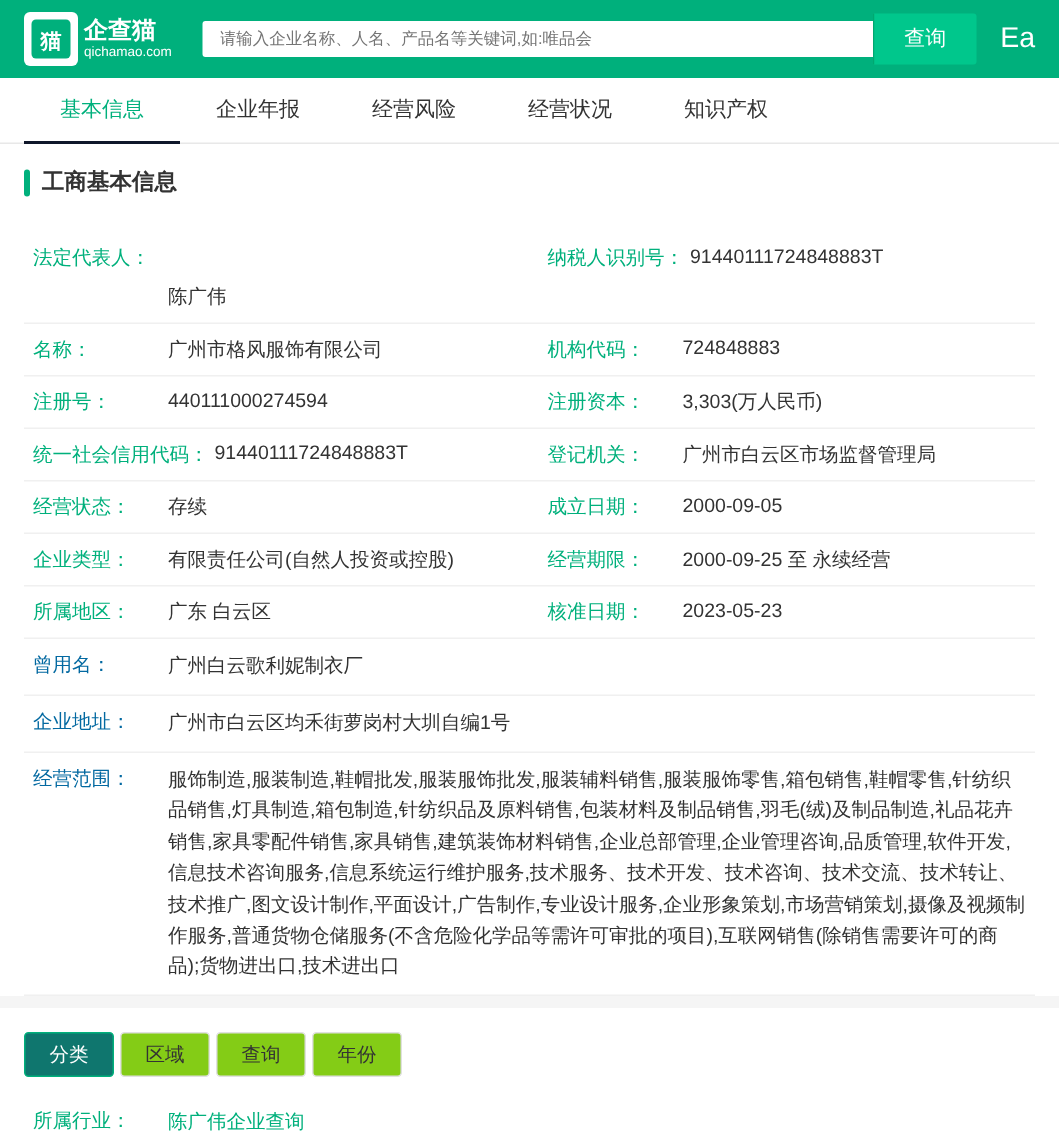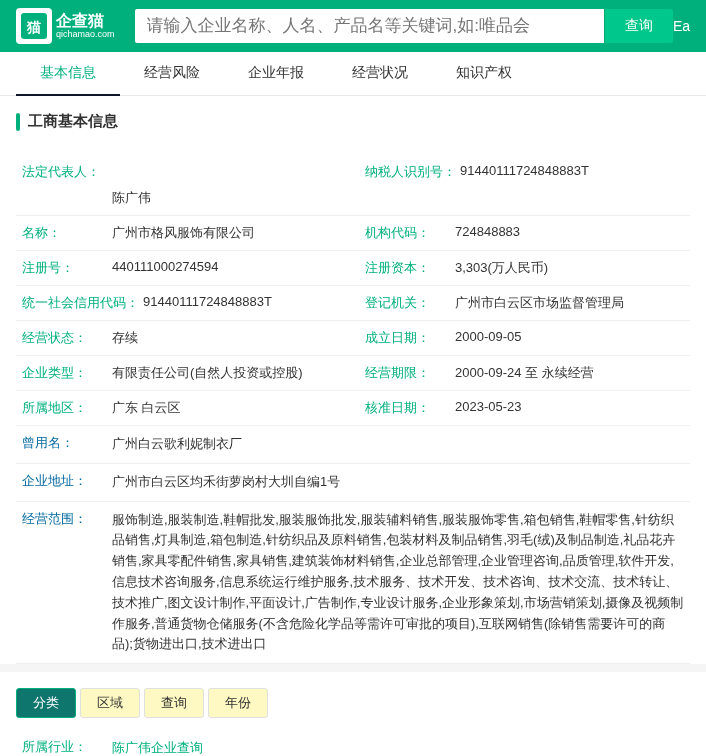--- a/index.html
+++ b/index.html
@@ -35,42 +35,43 @@
     }
     .logo-text-main { font-size: 16px; font-weight: bold; }
     .logo-text-sub { font-size: 9px; }
     .search-bar {
       flex: 1;
       display: flex;
       align-items: center;
     }
     .search-input {
       flex: 1;
-      height: 34px;
+      height: 24px;
       border: none;
       padding: 0 12px;
-      font-size: 17px;
+      font-size: 11px;
       color: #999;
       outline: none;
       border-radius: 2px 0 0 2px;
     }
     .search-button {
       height: 34px;
       background: #00c78c;
       border: none;
       color: #fff;
       padding: 0 20px;
       font-size: 14px;
       cursor: pointer;
       border-radius: 0 2px 2px 0;
       border-left: 1px solid #00a870;
     }
     .header-right {
+      margin-left: 16px;
       color: #fff;
-      font-size: 14px;
+      font-size: 19px;
     }
 
     
     .nav-tabs {
       background: #fff;
       display: flex;
       border-bottom: 1px solid #e8e8e8;
       padding: 0 16px;
     }
     .nav-tab {
@@ -165,21 +166,21 @@
       gap: 4px;
       margin: 16px 0 12px 0;
       flex-wrap: wrap;
     }
     .sub-tab {
       padding: 5px 16px;
       border-radius: 3px;
       cursor: pointer;
       font-size: 13px;
       border: 1px solid #e0e0e0;
-      background: #fef9c3;
+      background: #84cc16;
       color: #333;
     }
     .sub-tab.active {
       background: #0f766e;
       color: #fff;
       border-color: #00b07c;
     }
 
     
     .tag-row {
@@ -221,22 +222,22 @@
   </div>
   <div class="search-bar">
     <input class="search-input" type="text" placeholder="请输入企业名称、人名、产品名等关键词,如:唯品会" style="">
     <button class="search-button">查询</button>
   </div>
   <div class="header-right">Ea</div>
 </div>
 
 <div class="nav-tabs">
   <div class="nav-tab active">基本信息</div>
+  <div class="nav-tab">企业年报</div>
   <div class="nav-tab">经营风险</div>
-  <div class="nav-tab">企业年报</div>
   <div class="nav-tab">经营状况</div>
   <div class="nav-tab">知识产权</div>
 </div>
 
 <div class="content">
 
   <div class="section-title">
     <div class="section-title-bar"></div>
     <span>工商基本信息</span>
   </div>
@@ -296,21 +297,21 @@
     </div>
   </div>
 
   <div class="info-row">
     <div class="info-col">
       <span class="info-col-label">企业类型：</span>
       <span class="info-col-value">有限责任公司(自然人投资或控股)</span>
     </div>
     <div class="info-col">
       <span class="info-col-label">经营期限：</span>
-      <span class="info-col-value">2000-09-24 至 永续经营</span>
+      <span class="info-col-value">2000-09-25 至 永续经营</span>
     </div>
   </div>
 
   <div class="info-row">
     <div class="info-col">
       <span class="info-col-label">所属地区：</span>
       <span class="info-col-value">广东 白云区</span>
     </div>
     <div class="info-col">
       <span class="info-col-label">核准日期：</span>

